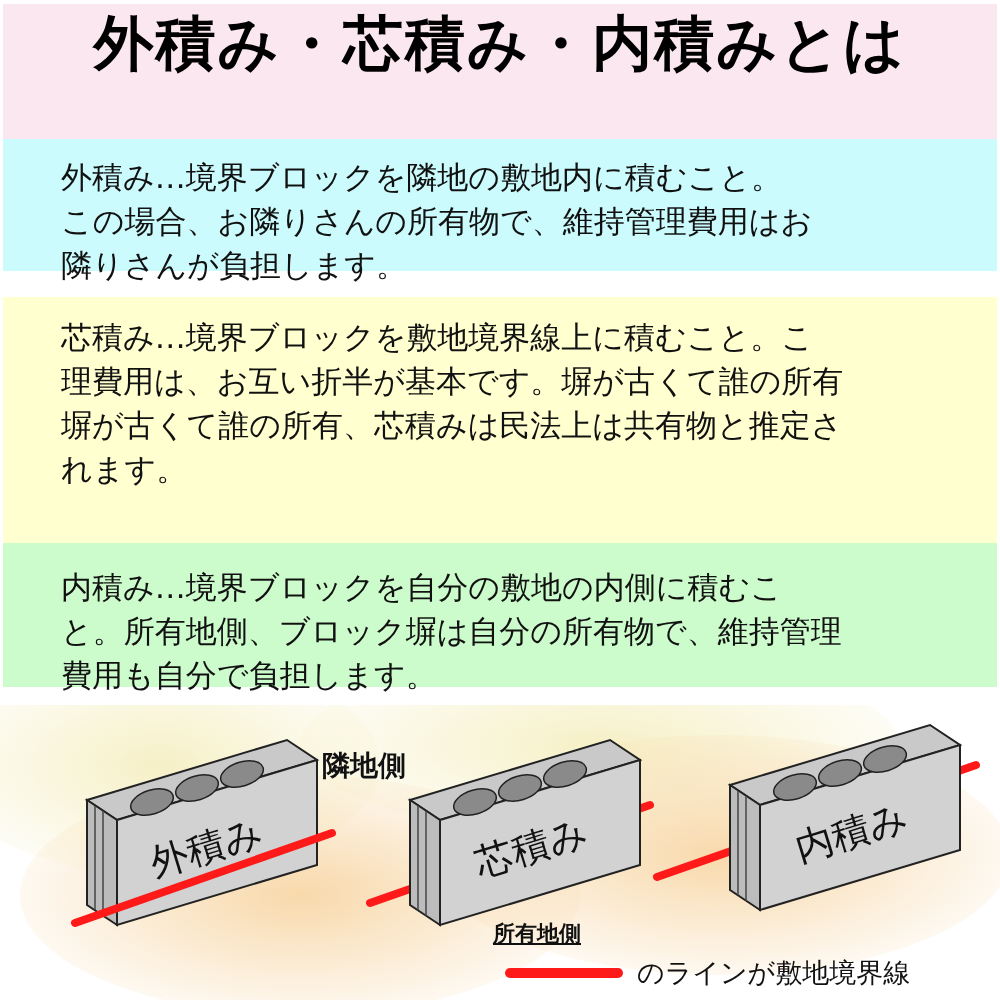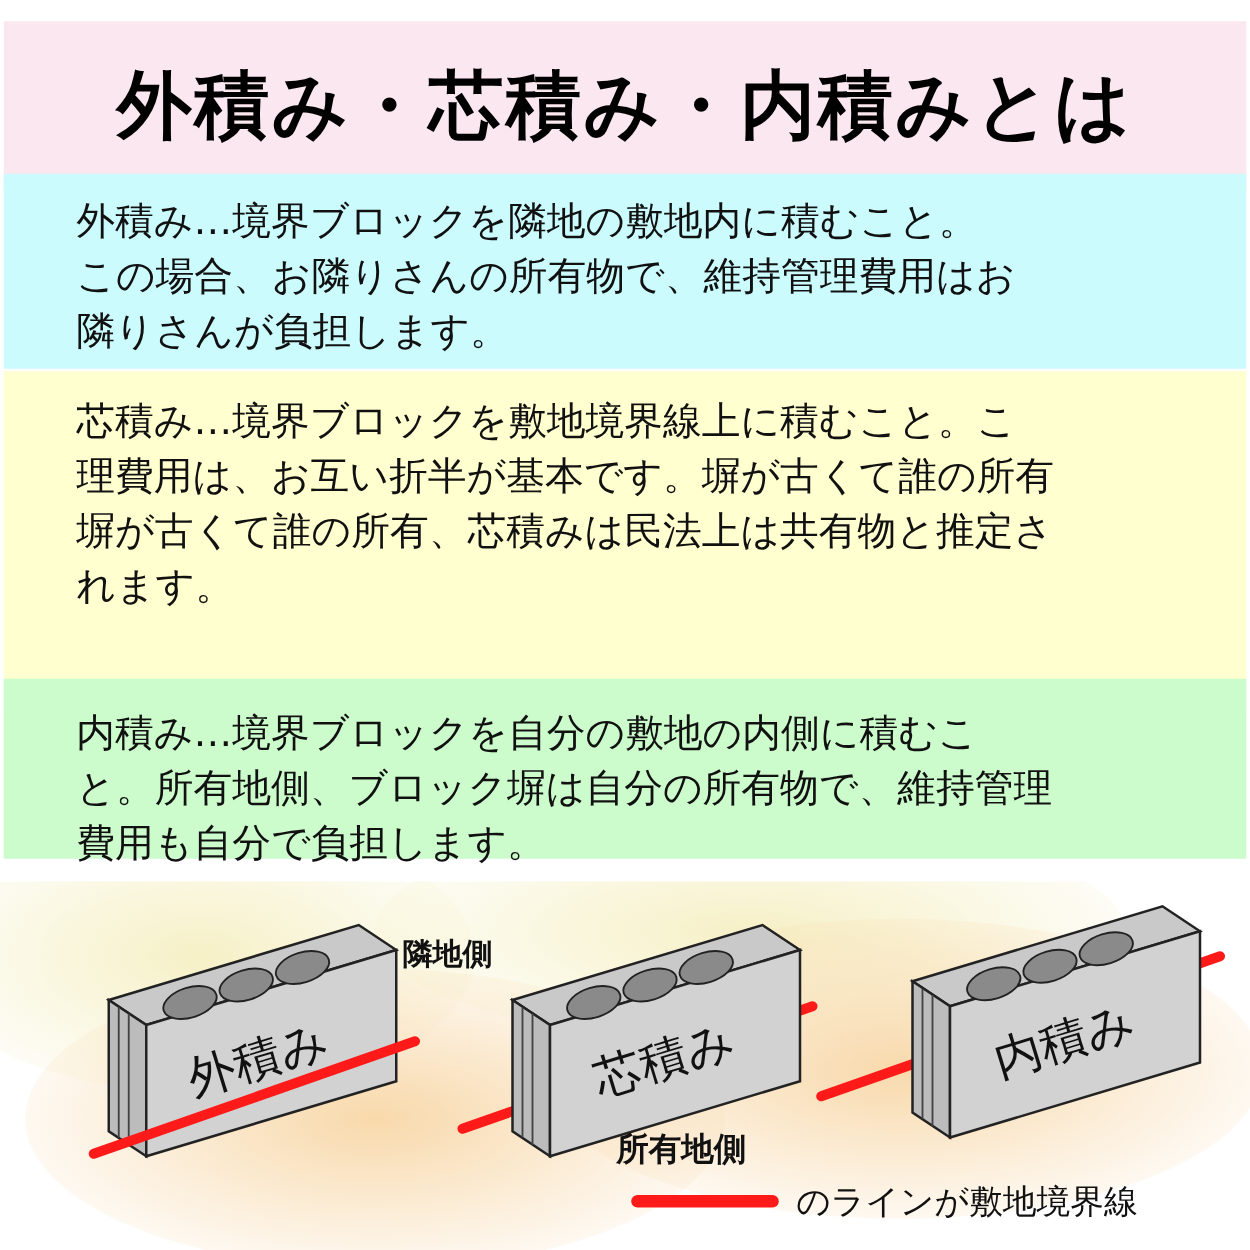--- a/index.html
+++ b/index.html
@@ -2,34 +2,34 @@
 <html><head>
 <meta charset="utf-8">
 <style>
   html, body { margin: 0; padding: 0; }
   body {
     width: 1000px; height: 1000px; overflow: hidden; background: #ffffff;
     font-family: "DejaVu Sans", "Liberation Sans", sans-serif;
     color: #111;
   }
   .panel { position: absolute; left: 3px; right: 3px; box-sizing: border-box; }
-  .title-panel { top: 17px; height: 136px; background: #fbe7ef; display: flex; align-items: center; justify-content: center; }
+  .title-panel { top: 4px; height: 136px; background: #fbe7ef; display: flex; align-items: flex-start; justify-content: center; }
   .title { font-size: 60px; font-weight: bold; letter-spacing: 2px; color: #000; }
   .sec { padding-left: 58px; padding-top: 12px; font-size: 31px; line-height: 44px; }
-  .sec-soto { top: 139px; height: 156px; background: #ccfbfd; padding-top: 16px; }
+  .sec-soto { top: 139px; height: 132px; background: #ccfbfd; padding-top: 16px; }
   .sec-shin { top: 297px; height: 271px; background: #ffffcf; padding-top: 18px; }
   .sec-uchi { top: 543px; height: 144px; background: #ccfccc; padding-top: 22px; }
   .sec p { margin: 0; }
 
   .illus { position: absolute; left: 0; top: 705px; width: 1000px; height: 295px; overflow: hidden; background: #fff; }
   .illus svg { position: absolute; left: 0; top: 0; }
   .lbl { position: absolute; font-weight: bold; color: #111; }
-  .lbl-rinchi { left: 322px; top: 42px; font-size: 24px; }
-  .lbl-shoyu { left: 493px; top: 197px; font-size: 26px; }
-  .legend { position: absolute; left: 505px; top: 238px; display: flex; align-items: center; }
+  .lbl-rinchi { left: 322px; top: 42px; font-size: 28px; }
+  .lbl-shoyu { left: 493px; top: 214px; font-size: 22px; text-decoration: underline; }
+  .legend { position: absolute; left: 505px; top: 250px; display: flex; align-items: center; }
   .legend-line { width: 118px; height: 10px; border-radius: 5px; background: #ff1a1a; margin-right: 14px; }
   .legend-text { font-size: 27px; color: #111; }
 </style>
 </head>
 <body>
 
 <div class="panel title-panel">
   <div class="title">外積み・芯積み・内積みとは</div>
 </div>
 

